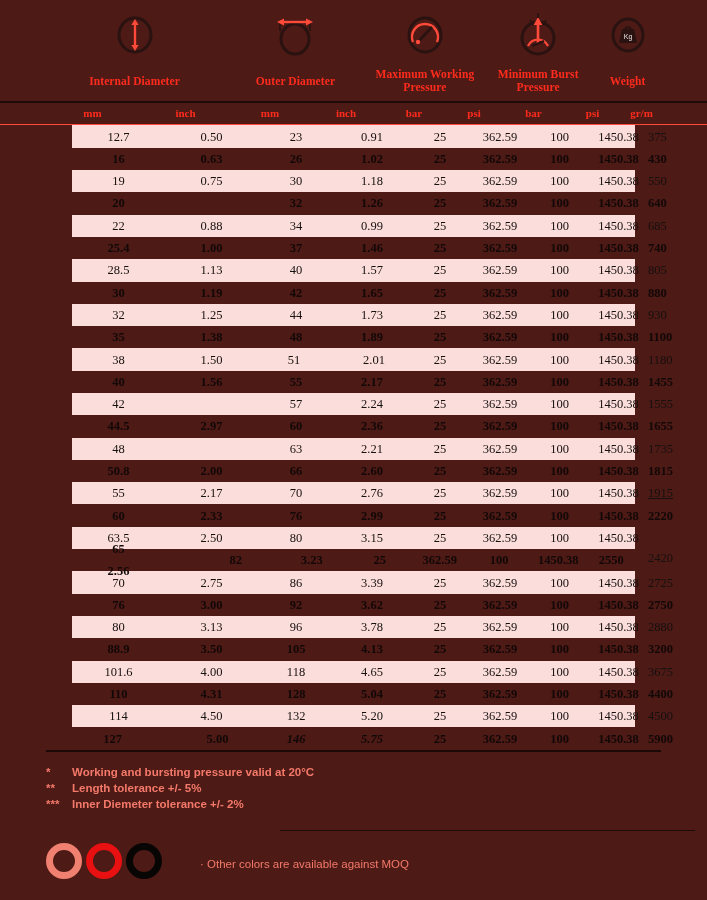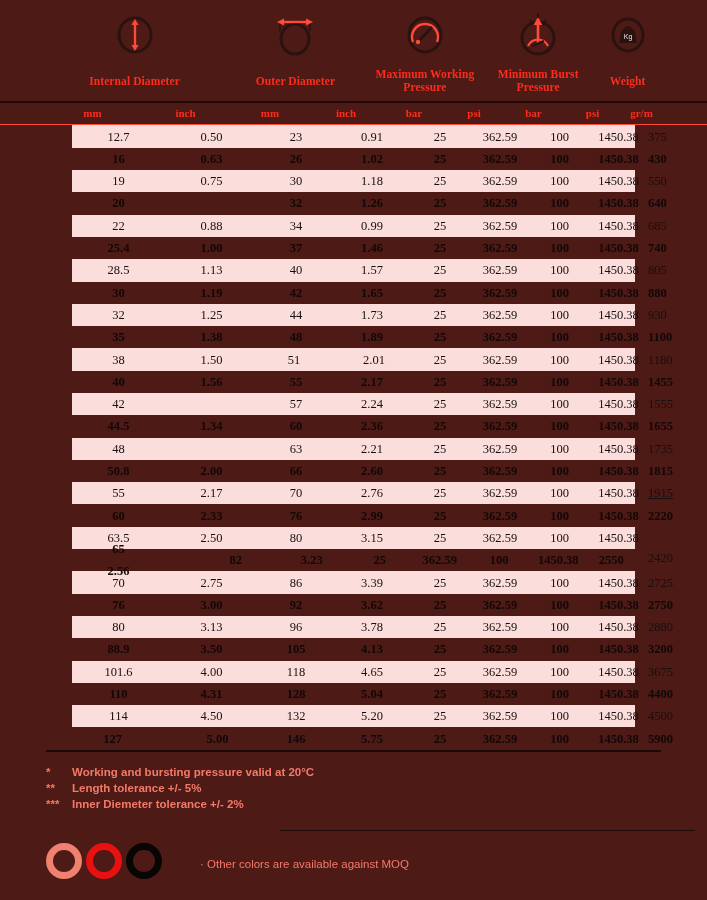--- a/index.html
+++ b/index.html
@@ -512,21 +512,21 @@
           <div class="cell half">100</div>
           <div class="cell half">1450.38</div>
         </div>
         <div class="c-w" style="display: flex;">
           <div class="cell" style="width: 100%;">1555</div>
         </div>
       </div>
       <div class="row dark">
         <div class="c-id" style="display: flex; align-items: center;">
           <div class="cell half">44.5</div>
-          <div class="cell half">1.34</div>
+          <div class="cell half">2.97</div>
         </div>
         <div class="c-od" style="display: flex;">
           <div class="cell half">60</div>
           <div class="cell half">2.36</div>
         </div>
         <div class="c-mwp" style="display: flex;">
           <div class="cell half">25</div>
           <div class="cell half">362.59</div>
         </div>
         <div class="c-mbp" style="display: flex;">
@@ -808,21 +808,21 @@
         </div>
         <div class="c-w" style="display: flex;">
           <div class="cell" style="width: 100%;">4500</div>
         </div>
       </div>
       <div class="row dark">
         <div class="c-id" style="display: flex; gap: 24px;">
           <div class="cell half">127</div>
           <div class="cell half">5.00</div>
         </div>
-        <div class="c-od" style="display: flex;">
+        <div class="c-od" style="display: flex; font-style: italic;">
           <div class="cell half">146</div>
           <div class="cell half">5.75</div>
         </div>
         <div class="c-mwp" style="display: flex;">
           <div class="cell half">25</div>
           <div class="cell half">362.59</div>
         </div>
         <div class="c-mbp" style="display: flex;">
           <div class="cell half">100</div>
           <div class="cell half">1450.38</div>

